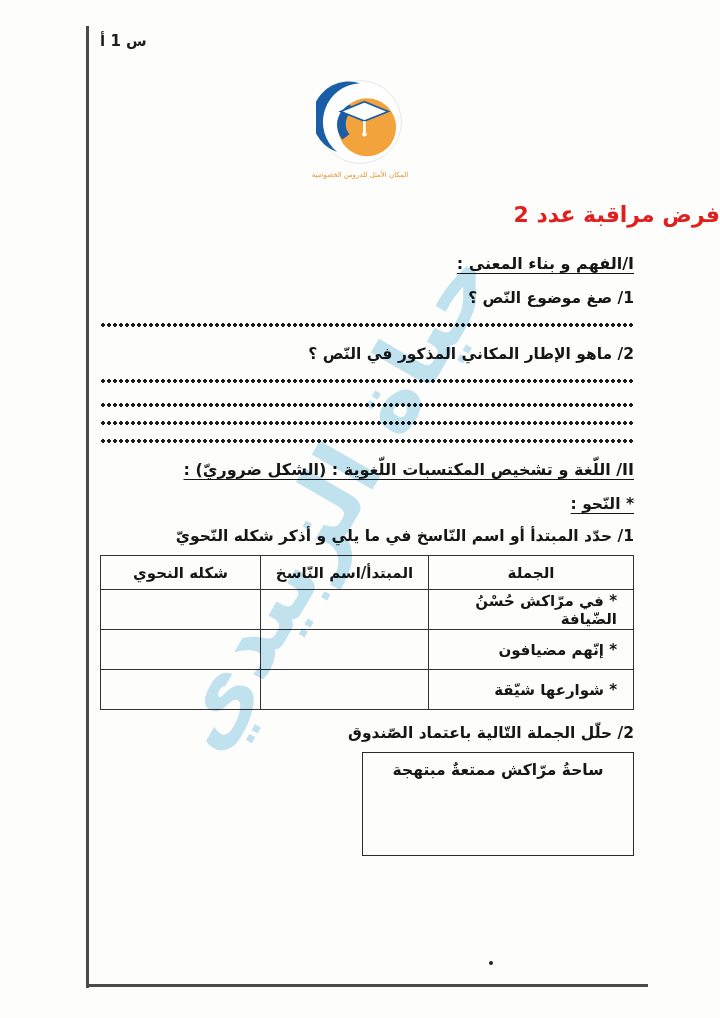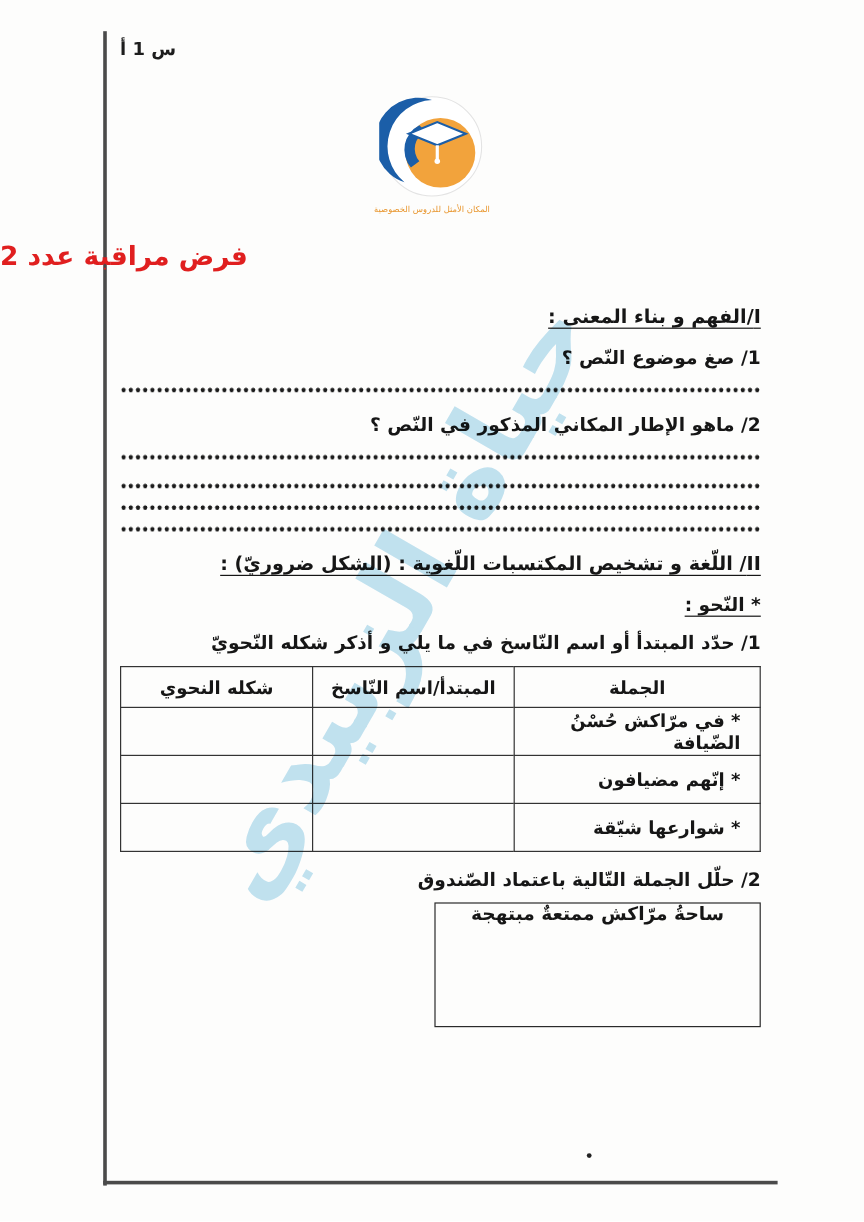--- a/index.html
+++ b/index.html
@@ -26,21 +26,21 @@
     letter-spacing:2px;
   }
 
   
   .logo-wrap { position:absolute; left:0; top:78px; width:720px; text-align:center; }
   .logo-circle { width:88px; height:88px; display:inline-block; }
   .logo-title { font-size:15px; font-weight:700; color:#1b5ea8; direction:rtl; margin-top:2px; }
   .logo-tagline { font-size:7px; color:#e8962e; direction:rtl; margin-top:1px; }
 
   
-  .main-title { position:absolute; left:0; top:202px; width:720px; text-align:left;
+  .main-title { position:absolute; left:0; top:202px; width:720px; text-align:right;
     font-size:22px; font-weight:700; color:#e01f1f; direction:rtl; }
 
   
   .content { position:absolute; left:100px; top:240px; width:534px; direction:rtl; }
   .h-underline { text-decoration:underline; text-underline-offset:4px; }
   .sec-heading { font-size:16px; font-weight:700; line-height:26px; margin-bottom:8px;margin-top:11px; }
   .question { font-size:15.5px; font-weight:700; line-height:26px; margin-bottom:6px; }
   .dots {
     height:14px; margin:4px 0 10px 0;
     background-image:radial-gradient(circle at 3px 8px, #1c1c1c 1.7px, transparent 2.0px);
@@ -53,21 +53,21 @@
   table.grammar th, table.grammar td { border:1.4px solid #333; font-size:15px; }
   table.grammar th { height:34px; font-weight:700; }
   table.grammar td { height:40px; font-weight:700; padding-right:16px; text-align:right; }
   .col-sentence { width:205px; }
   .col-subject  { width:168px; }
   .col-form     { width:160px; }
 
   
   .analysis-box {
     width:272px; height:104px; border:1.6px solid #2a2a2a; margin-top:6px;
-    padding-top:0; text-align:center;
+    padding-top:8px; text-align:center;
   }
   .analysis-sentence { font-size:15.5px; font-weight:700; }
 </style>
 </head>
 <body>
 
 <div class="page">
 
   <div class="scan-left"></div>
   <div class="scan-bottom"></div>

